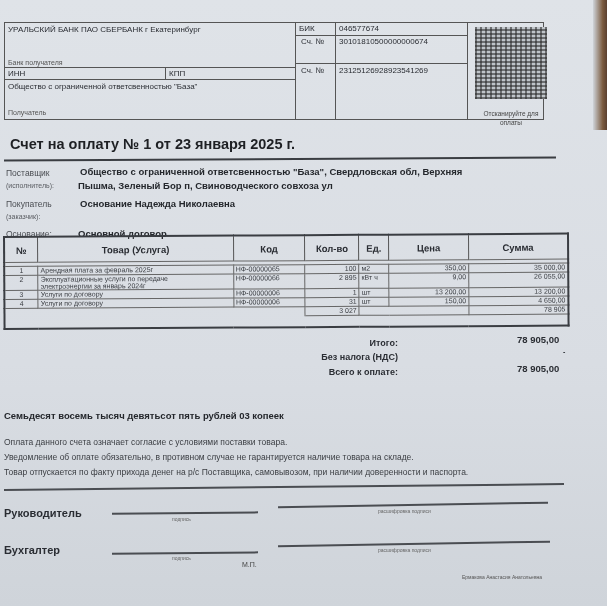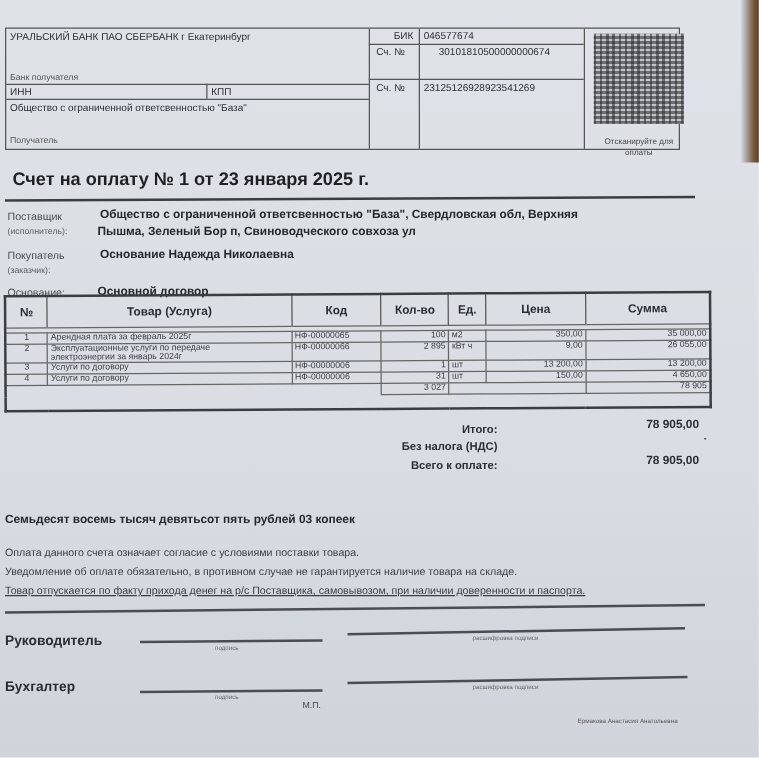--- a/index.html
+++ b/index.html
@@ -66,24 +66,24 @@
     <div class="bb-line" style="left:290px;top:40px;width:172px;height:1px;"></div>
     <div class="bb-line" style="left:462px;top:0;width:1px;height:96px;"></div>
 
     <span class="abs t8" style="left:3px;top:2px;">УРАЛЬСКИЙ БАНК ПАО СБЕРБАНК г Екатеринбург</span>
     <span class="abs t7" style="left:3px;top:36px;color:#555;">Банк получателя</span>
     <span class="abs t8" style="left:3px;top:46px;">ИНН</span>
     <span class="abs t8" style="left:164px;top:46px;">КПП</span>
     <span class="abs t8" style="left:3px;top:59px;">Общество с ограниченной ответсвенностью "База"</span>
     <span class="abs t7" style="left:3px;top:86px;color:#555;">Получатель</span>
 
-    <span class="abs t8" style="left:310px;top:1px;">БИК</span>
+    <span class="abs t8" style="left:294px;top:1px;">БИК</span>
     <span class="abs t8" style="left:334px;top:1px;">046577674</span>
     <span class="abs t8" style="left:296px;top:14px;">Сч. №</span>
-    <span class="abs t8" style="left:346px;top:14px;">30101810500000000674</span>
+    <span class="abs t8" style="left:334px;top:14px;">30101810500000000674</span>
     <span class="abs t8" style="left:296px;top:43px;">Сч. №</span>
     <span class="abs t8" style="left:334px;top:43px;">23125126928923541269</span>
 
     <div class="qr"></div>
     <div class="qr-caption">Отсканируйте для оплаты</div>
   </div>
 
   <div class="title">Счет на оплату № 1 от 23 января 2025 г.</div>
   <div class="title-rule"></div>
 
@@ -177,21 +177,21 @@
   <span class="totals-val" style="left:517px;top:334px;">78 905,00</span>
   <span class="totals-lbl" style="left:280px;width:118px;top:352px;">Без налога (НДС)</span>
   <span class="totals-val" style="left:563px;top:348px;font-size:7px;">-</span>
   <span class="totals-lbl" style="left:280px;width:118px;top:367px;">Всего к оплате:</span>
   <span class="totals-val" style="left:517px;top:363px;">78 905,00</span>
 
   <span class="foot-text" style="top:410px;font-weight:bold;font-size:9.5px;color:#24272c;">Семьдесят восемь тысяч девятьсот пять рублей 03 копеек</span>
 
   <span class="foot-text" style="top:452px;">Уведомление об оплате обязательно, в противном случае не гарантируется наличие товара на складе.</span>
   <span class="foot-text" style="top:437px;">Оплата данного счета означает согласие с условиями поставки товара.</span>
-  <span class="foot-text" style="top:467px;text-decoration:underline;">Товар отпускается по факту прихода денег на р/с Поставщика, самовывозом, при наличии доверенности и паспорта.</span>
+  <span class="foot-text" style="top:467px;">Товар отпускается по факту прихода денег на р/с Поставщика, самовывозом, при наличии доверенности и паспорта.</span>
   <div class="rule" style="left:4px;top:486px;width:560px;transform:rotate(-0.6deg);height:2px;"></div>
 
   <span class="sig-lbl" style="left:4px;top:507px;">Руководитель</span>
   <div class="rule" style="left:112px;top:512px;width:146px;transform:rotate(-0.5deg);"></div>
   <span class="sig-cap" style="left:172px;top:516px;">подпись</span>
   <div class="rule" style="left:278px;top:504px;width:270px;transform:rotate(-1deg);"></div>
   <span class="sig-cap" style="left:378px;top:508px;">расшифровка подписи</span>
 
   <span class="sig-lbl" style="left:4px;top:544px;">Бухгалтер</span>
   <div class="rule" style="left:112px;top:552px;width:146px;transform:rotate(-0.5deg);"></div>

